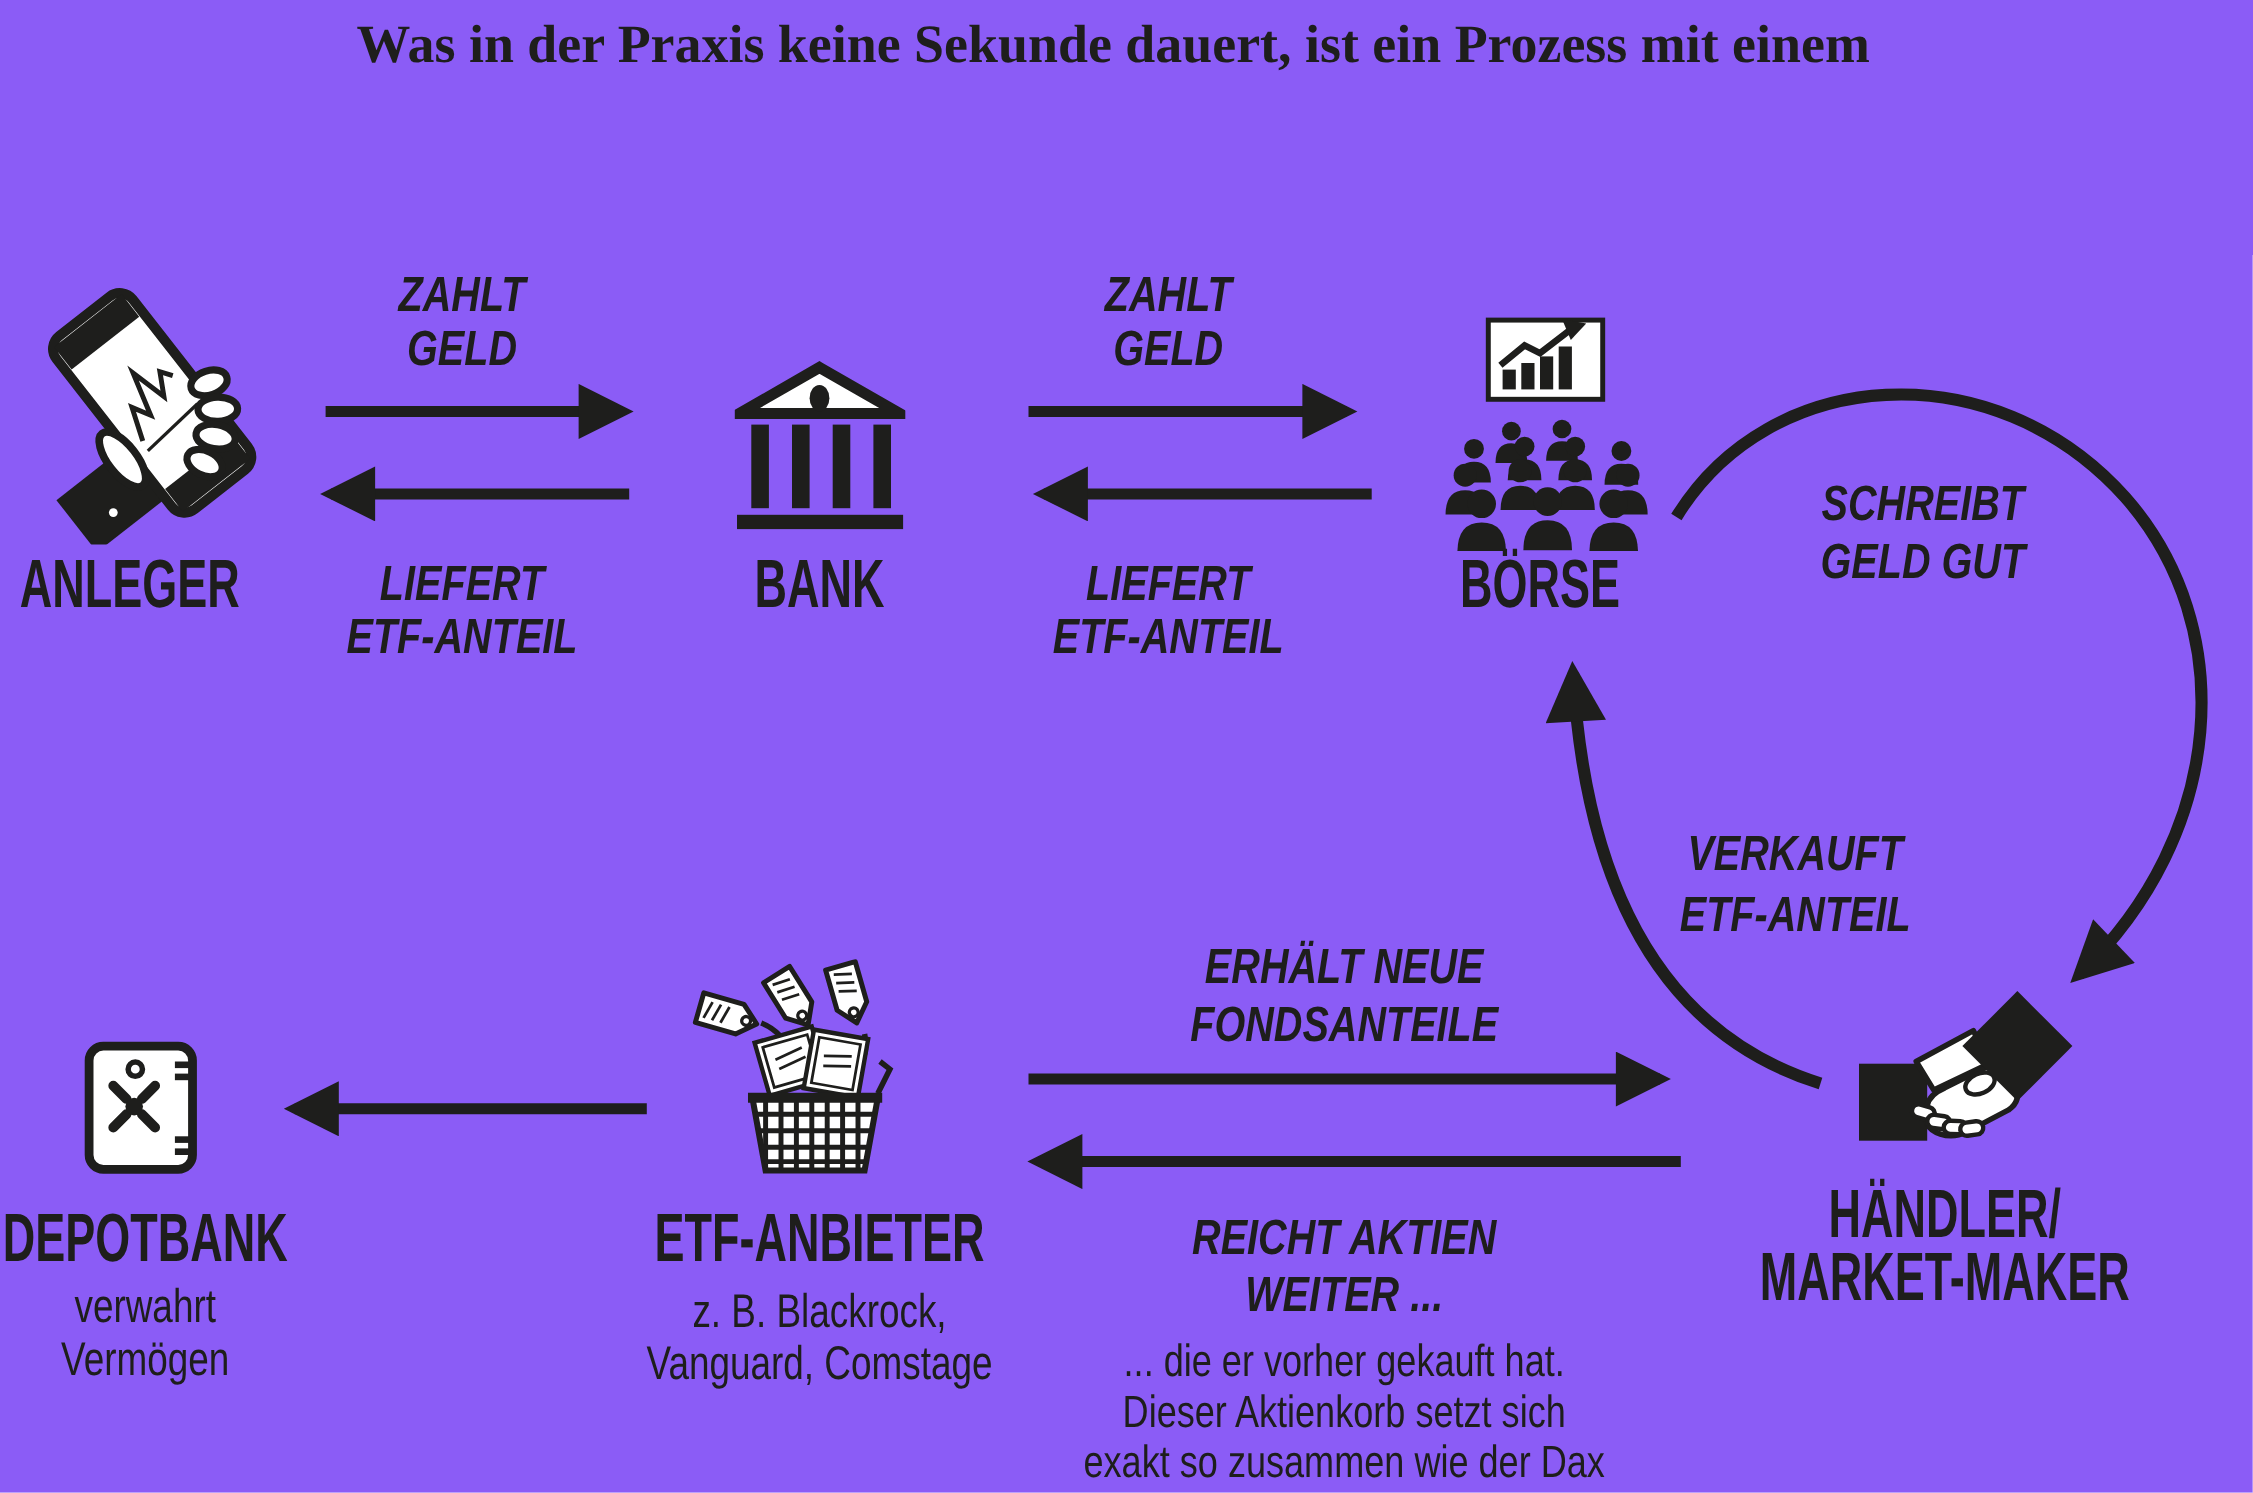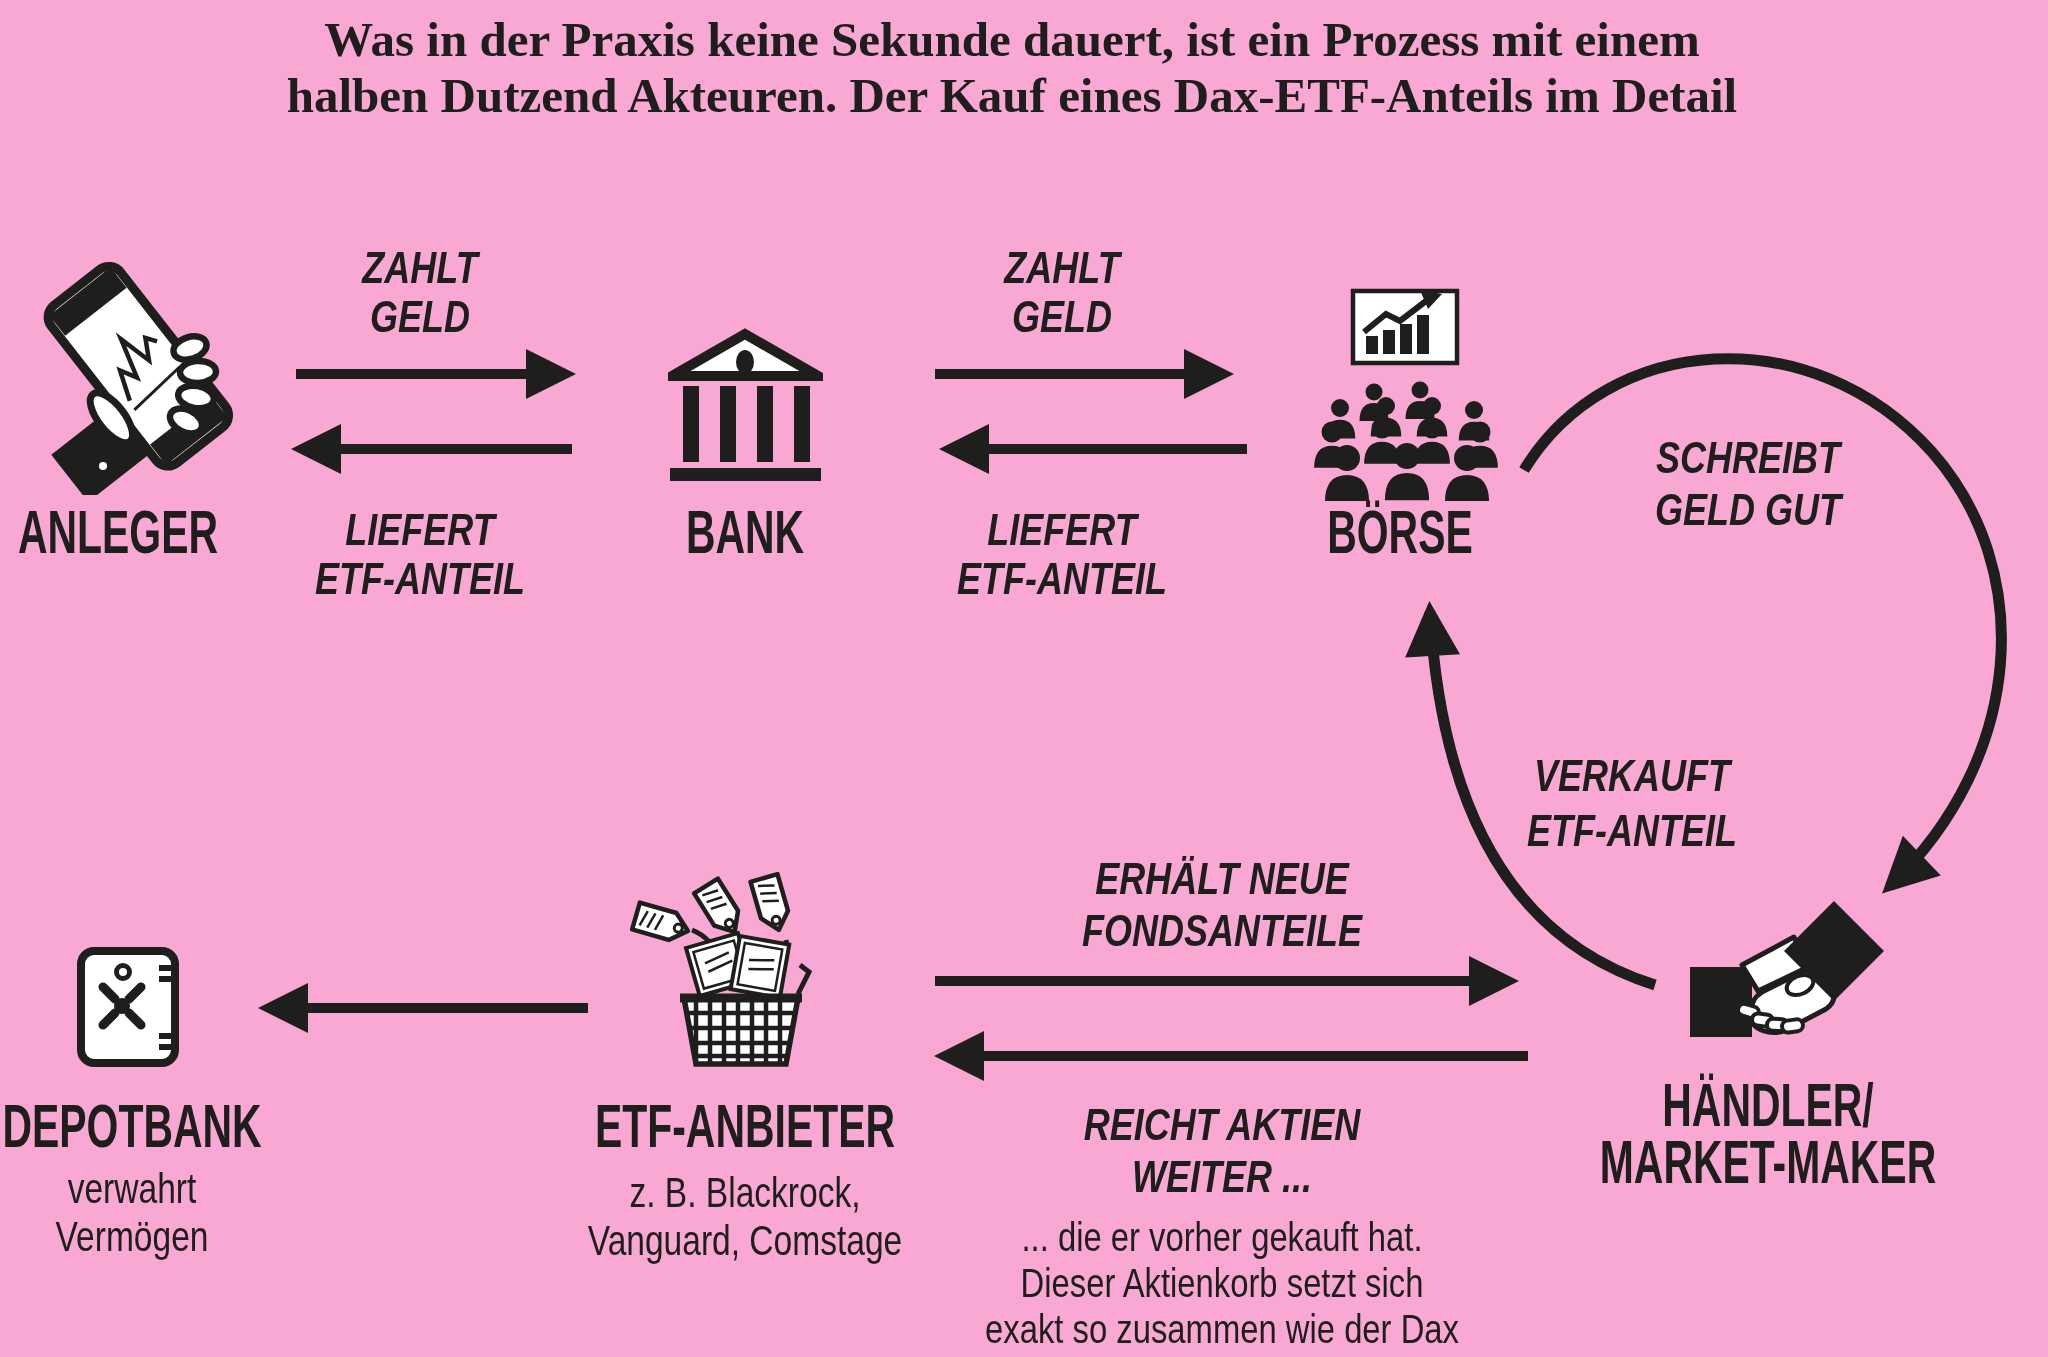--- a/index.html
+++ b/index.html
@@ -1,16 +1,16 @@
 <!DOCTYPE html>
 <html><head>
 <meta charset="utf-8">
 <style>
   html,body{margin:0;padding:0;background:#ffffff;}
-  .canvas{position:relative;width:2048px;height:1357px;background:#f9a8d4;
+  .canvas{position:relative;width:2048px;height:1357px;background:#8b5cf6;
           font-family:"Liberation Sans",sans-serif;color:#1e1e1c;overflow:hidden;}
   .abs{position:absolute;}
   .title{font-family:"Liberation Serif",serif;font-weight:700;font-size:49px;line-height:56px;
          text-align:center;white-space:nowrap;transform:translateX(-50%);}
   .node-label{font-weight:700;font-size:62px;line-height:57px;letter-spacing:0px;white-space:nowrap;
               text-align:center;transform:translateX(-50%) scaleX(.66);transform-origin:center top;}
   .flow-label{font-weight:700;font-style:italic;font-size:45px;line-height:49px;white-space:nowrap;
               text-align:center;transform:translateX(-50%) scaleX(.8);transform-origin:center top;}
   .lh52{line-height:52px;} .lh55{line-height:55px;}
   .sub-label{font-weight:400;font-size:43px;line-height:48px;white-space:nowrap;text-align:center;
@@ -39,21 +39,20 @@
       <line x1="935" y1="981" x2="1509" y2="981" stroke-width="10" marker-end="url(#ah)"></line>
       <line x1="1528" y1="1056" x2="944" y2="1056" stroke-width="10" marker-end="url(#ah)"></line>
       <line x1="588" y1="1008" x2="268" y2="1008" stroke-width="10" marker-end="url(#ah)"></line>
       <path d="M 1524 470 C 1608 332, 1812 318, 1932 452 C 2036 570, 2024 758, 1890 886" stroke-width="11" marker-end="url(#ah)"></path>
       <path d="M 1655 985 Q 1448 920 1430 612" stroke-width="11" marker-end="url(#ah)"></path>
     </g>
   </svg>
 
   <div class="abs title" style="left:1012px;top:12px">
     <span class="blk">Was in der Praxis keine Sekunde dauert, ist ein Prozess mit einem</span>
-    <span class="blk">halben Dutzend Akteuren. Der Kauf eines Dax-ETF-Anteils im Detail</span>
   </div>
 
   <svg class="abs" style="left:40px;top:250px" width="200" height="245" viewBox="0 0 200 245">
     <rect x="20" y="170" width="92" height="60" transform="rotate(-38 66 200)" fill="#1e1e1c"></rect>
     <g transform="rotate(-38 100 120)">
       <rect x="57" y="16" width="88" height="200" rx="15" fill="#fff" stroke="#1e1e1c" stroke-width="9"></rect>
       <rect x="62" y="21" width="78" height="26" fill="#1e1e1c"></rect>
       <rect x="62" y="185" width="78" height="26" fill="#1e1e1c"></rect>
       <polyline points="73,138 84,108 93,124 104,84 113,118 124,98 131,108" fill="none" stroke="#1e1e1c" stroke-width="4.5"></polyline>
       <line x1="71" y1="148" x2="133" y2="142" stroke="#1e1e1c" stroke-width="3"></line>

